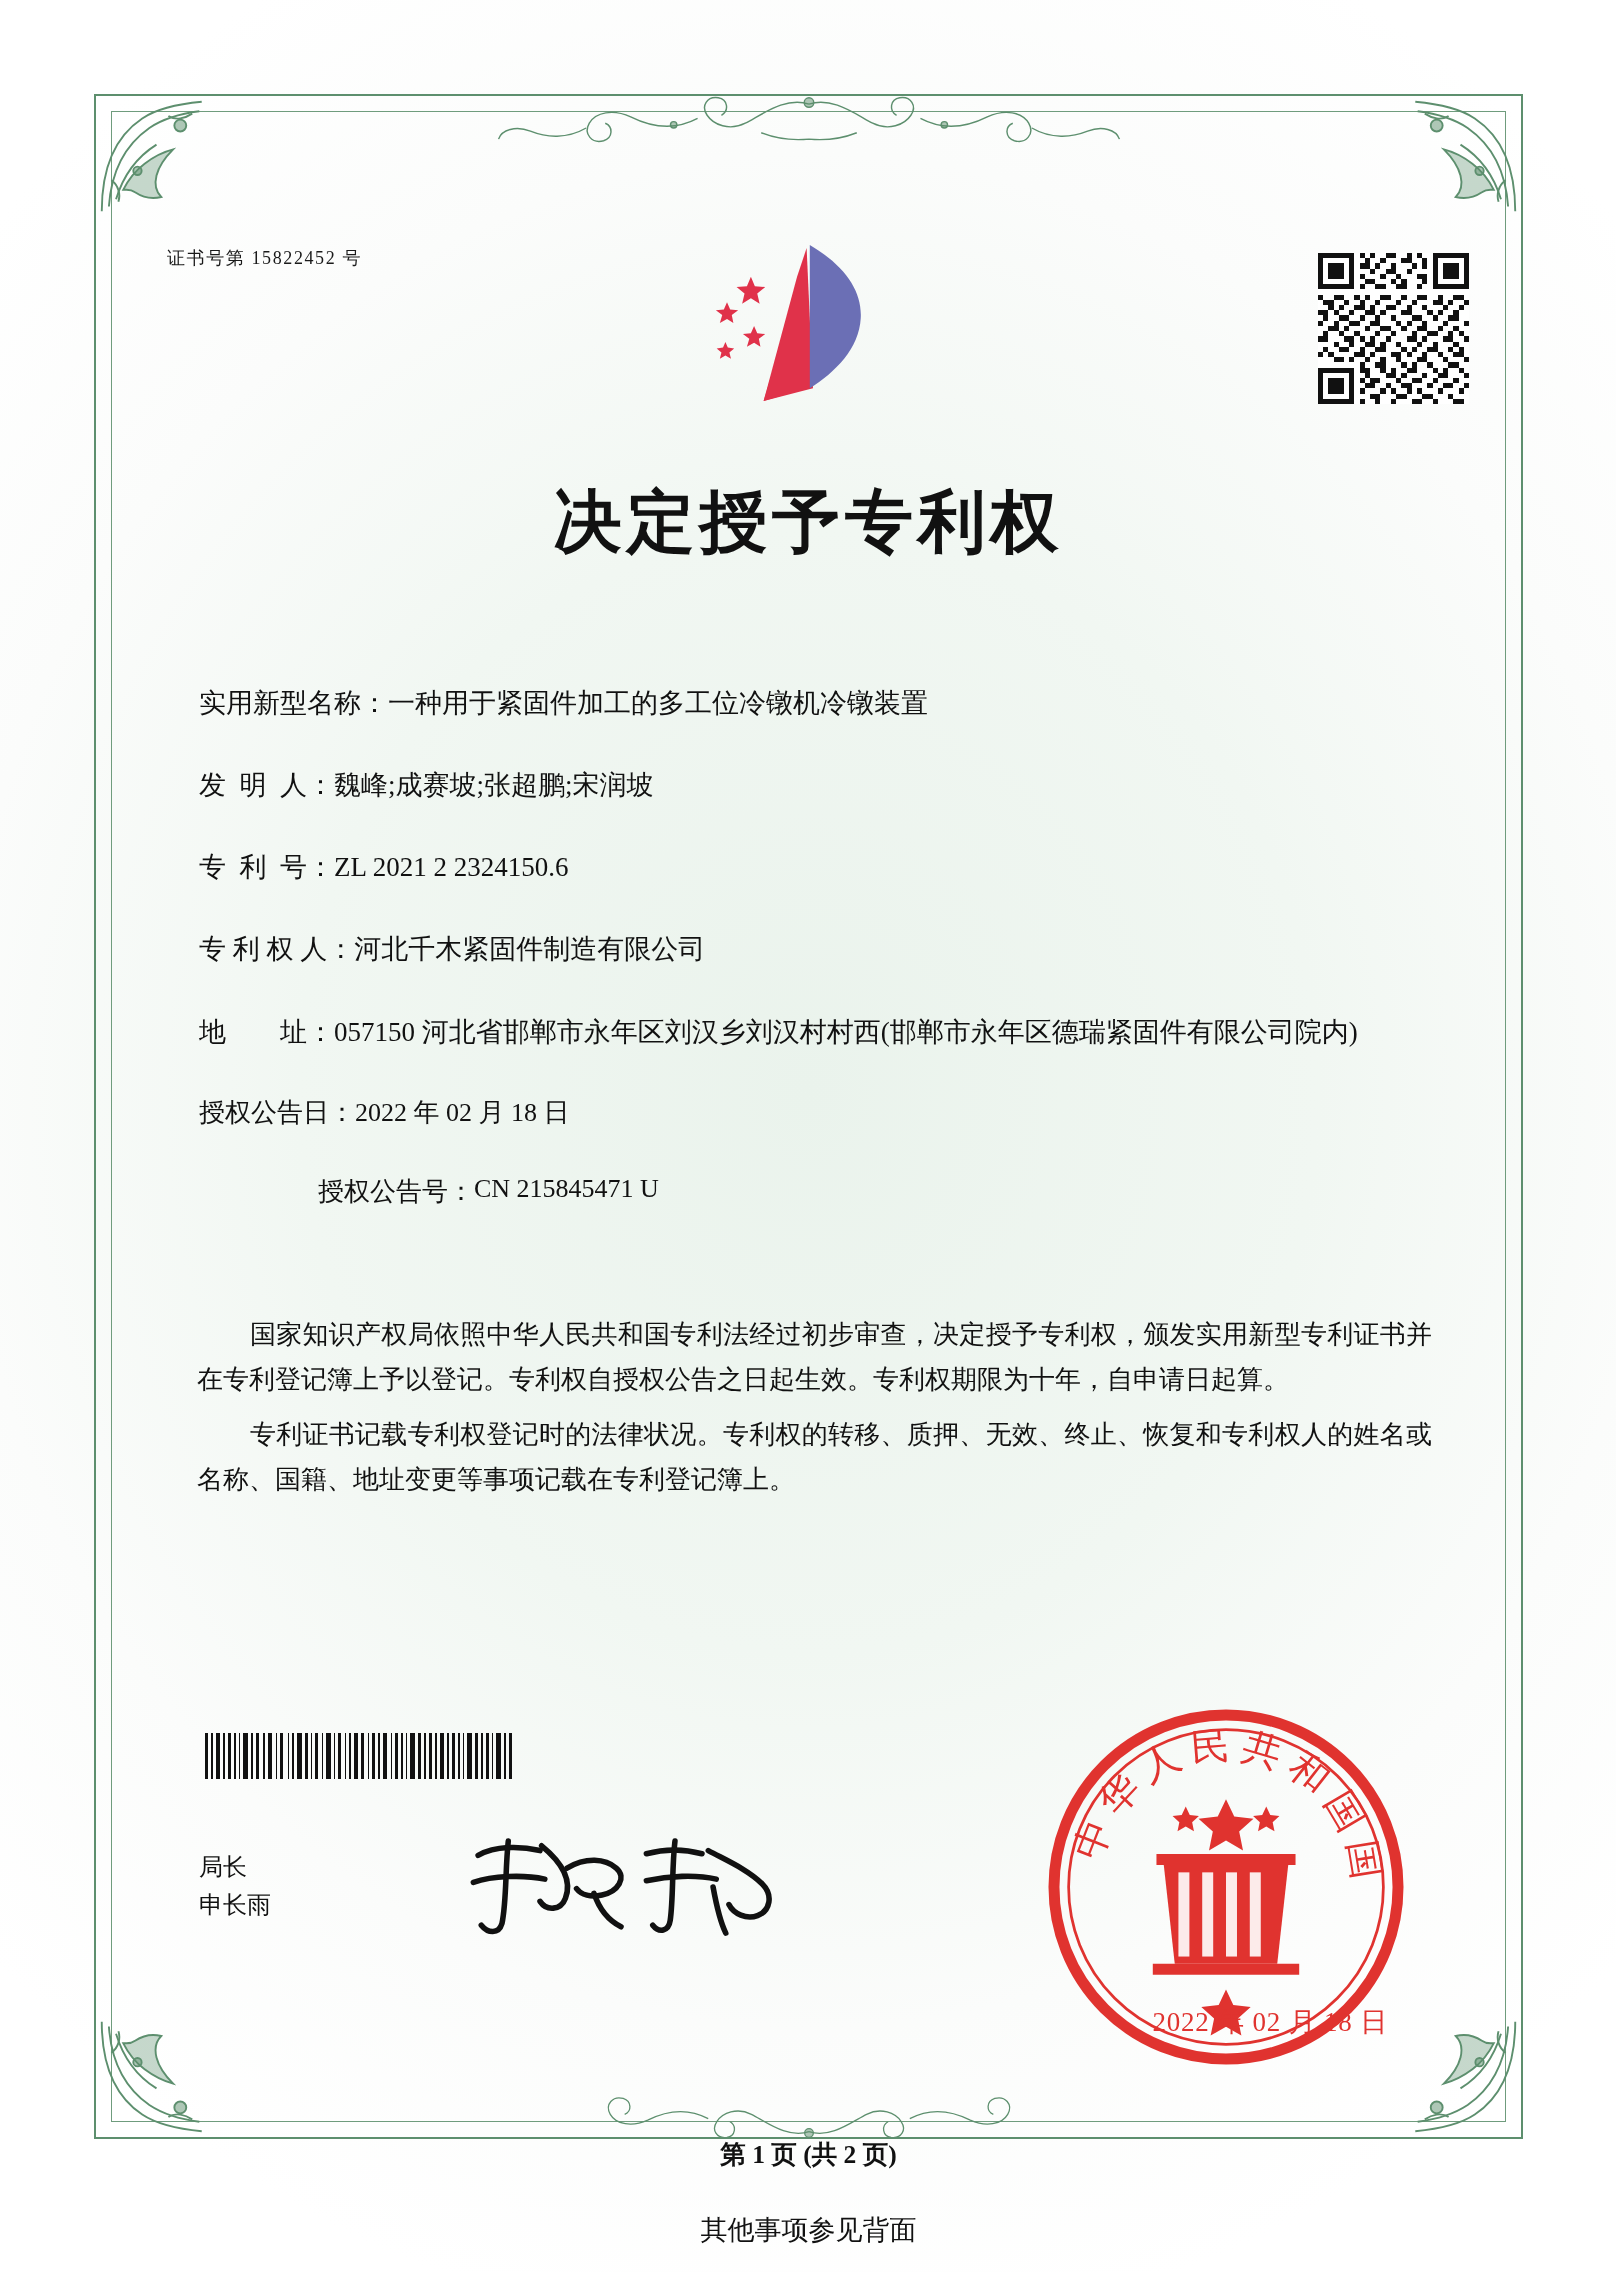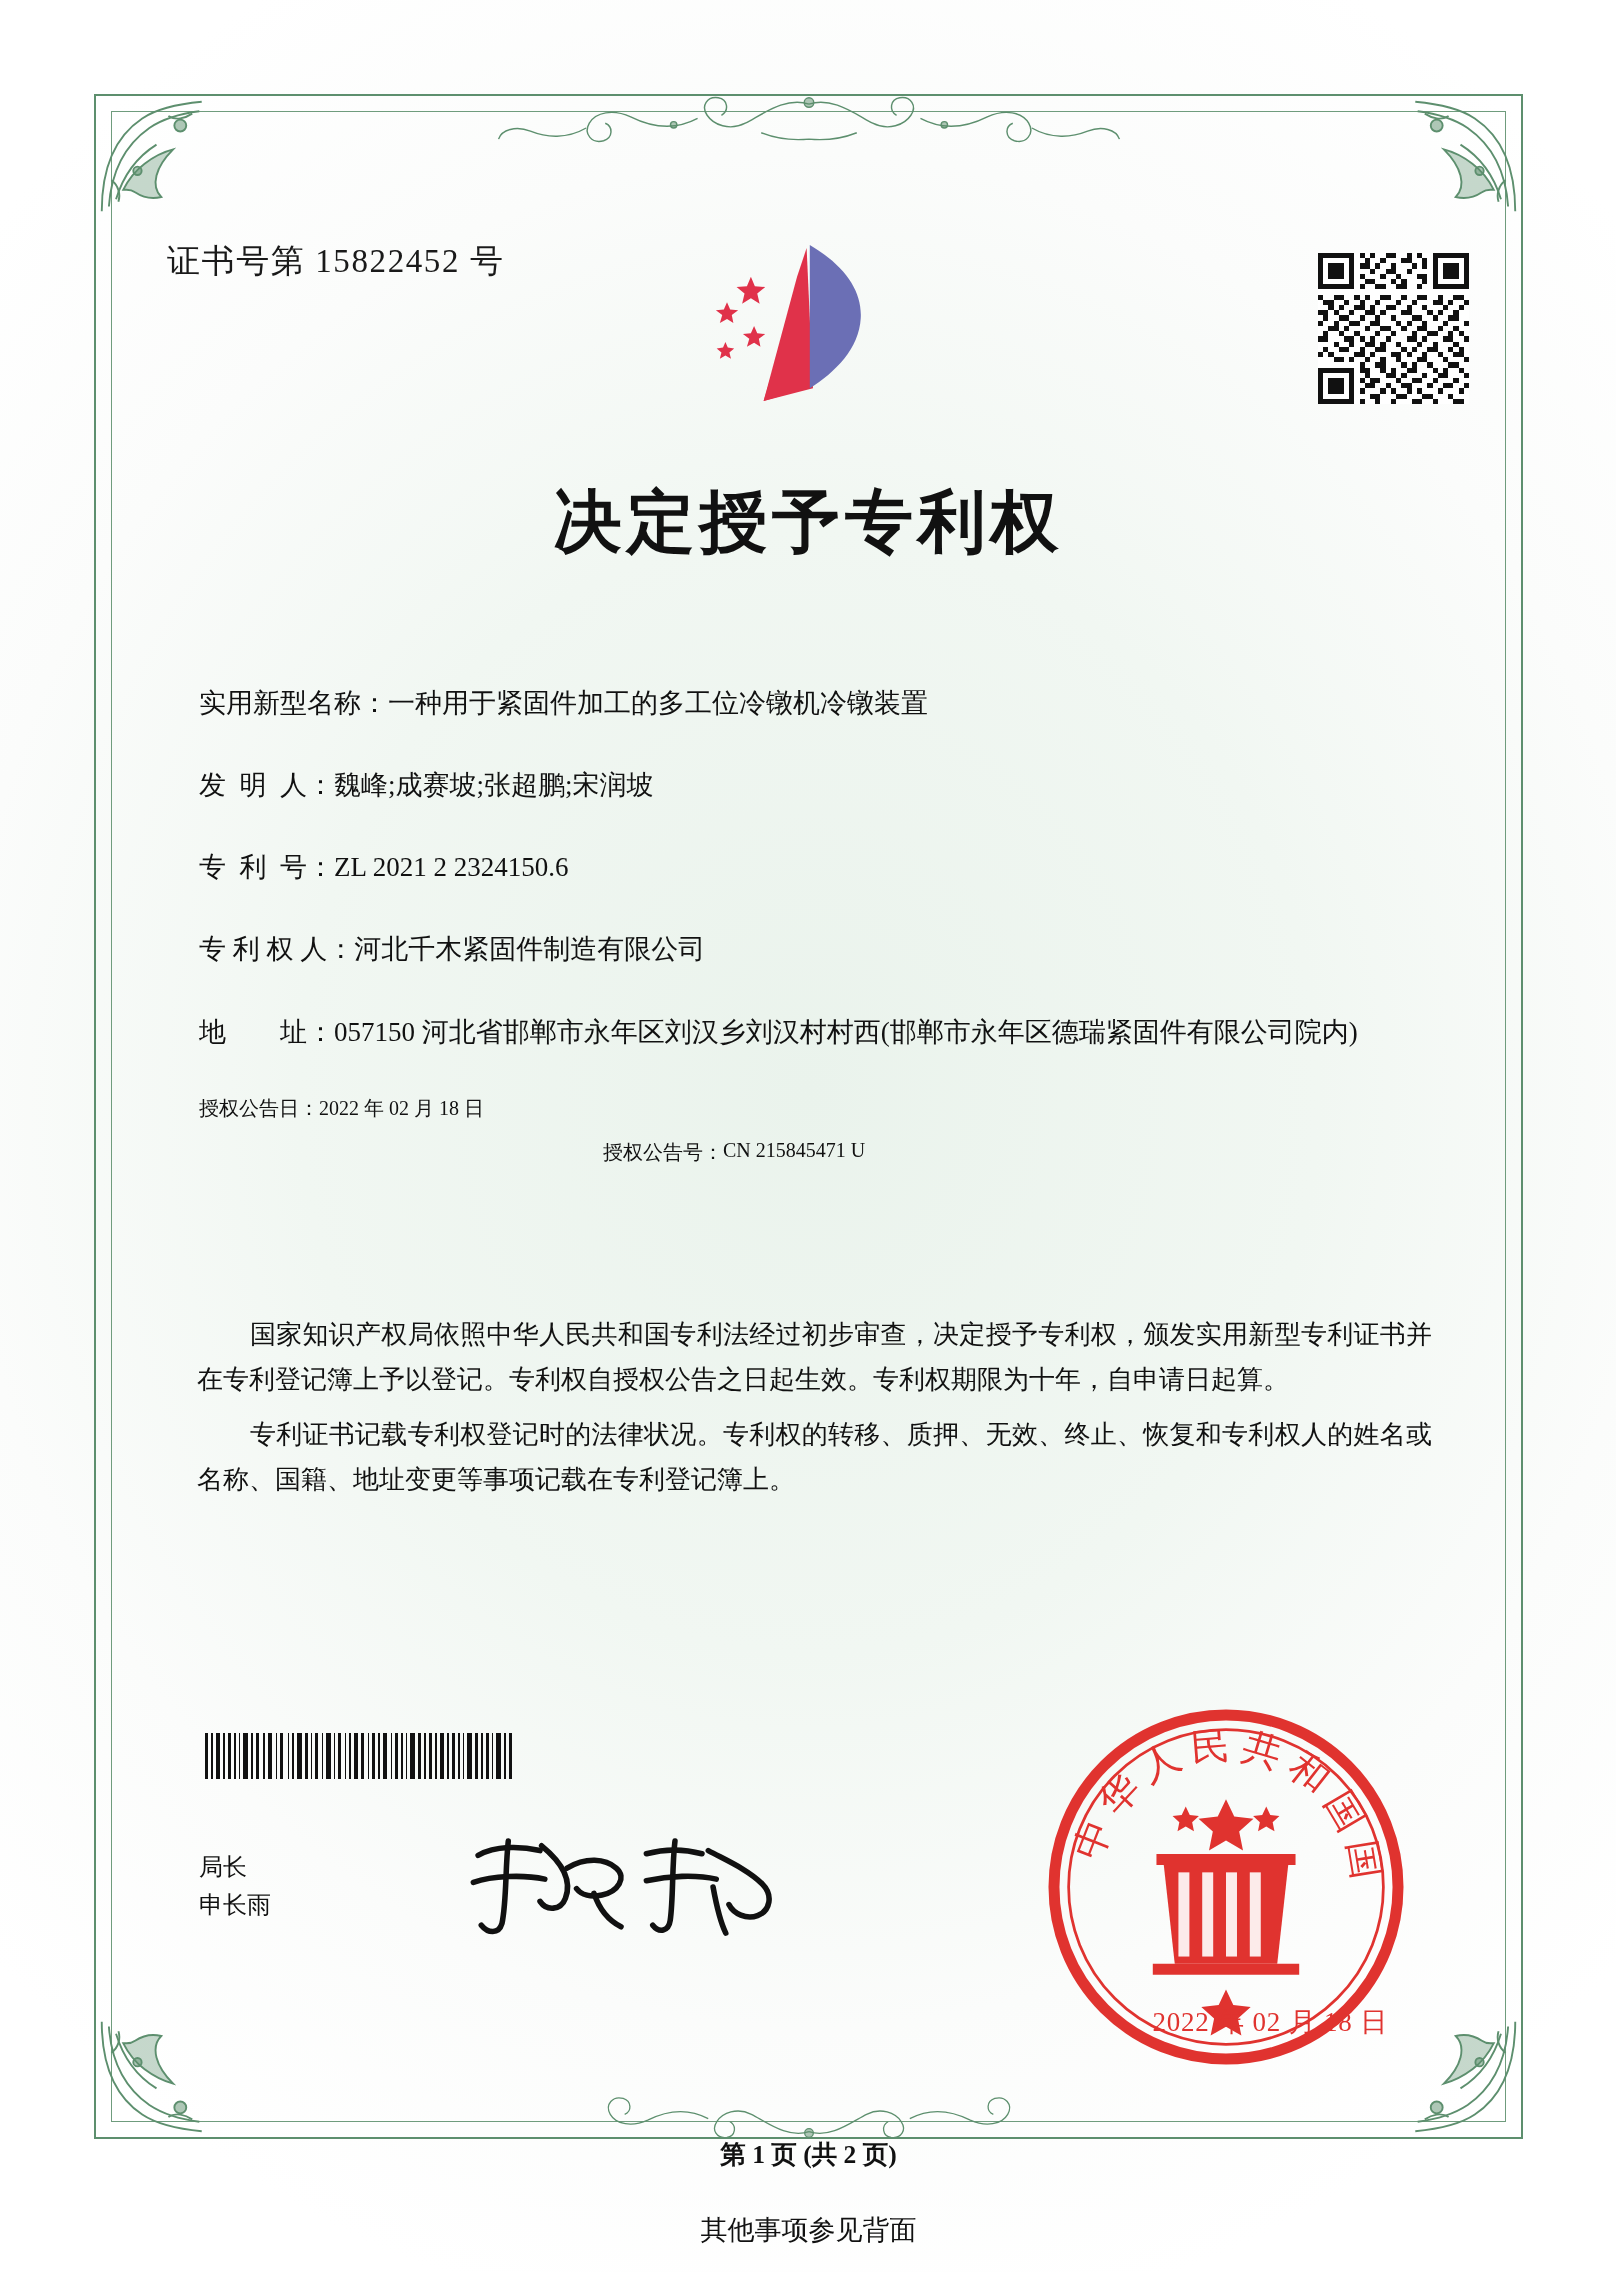--- a/index.html
+++ b/index.html
@@ -60,22 +60,22 @@
     width: 796px;
     height: 72px;
     color: #5d8f6e;
   }
   .bottom-flourish svg { width: 100%; height: 100%; display: block; }
 
   
   .cert-number {
     position: absolute;
     left: 167px;
-    top: 239px;
-    font-size: 33px;
+    top: 246px;
+    font-size: 18px;
     letter-spacing: 1.6px;
     color: #1a1a1a;
     font-family: "Liberation Serif", serif;
   }
   .logo {
     position: absolute;
     left: 50%;
     top: 229px;
     transform: translateX(-50%);
     width: 263px;
@@ -123,22 +123,23 @@
     white-space: pre;
     flex: 0 0 auto;
   }
   .field .val {
     flex: 1 1 auto;
   }
   .field-inline {
     display: flex;
     align-items: flex-start;
     margin-bottom: 43px;
-    font-size: 20px;
+    font-size: 26px;
     color: #111;
+    flex-direction: column;
   }
   .field-inline .grp { display: flex; }
   .field-inline .grp.second { margin-left: 119px; margin-top: 44px; }
 
   
   .paras {
     position: absolute;
     left: 197px;
     right: 185px;
     top: 1313px;

